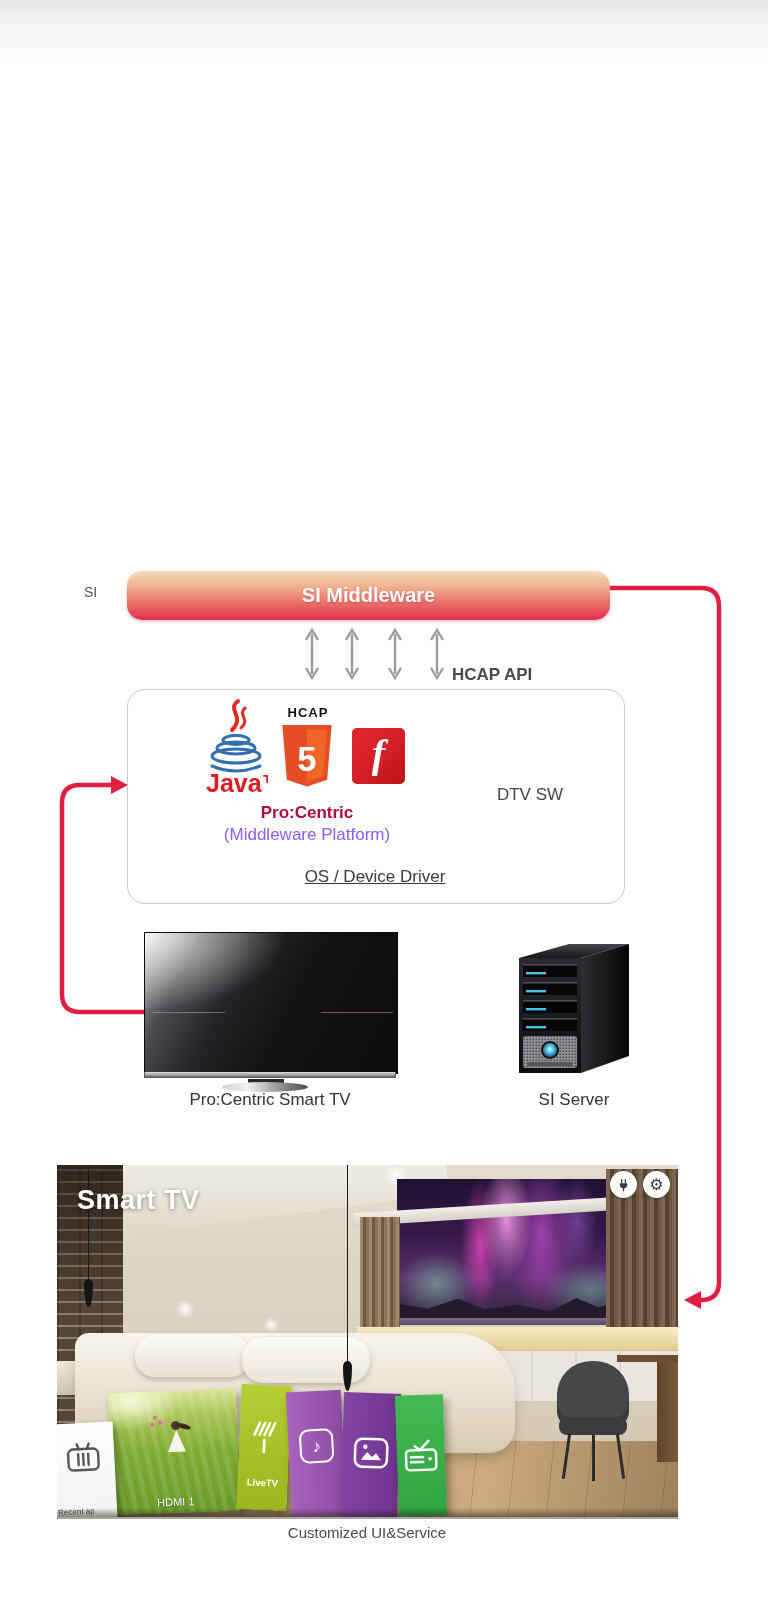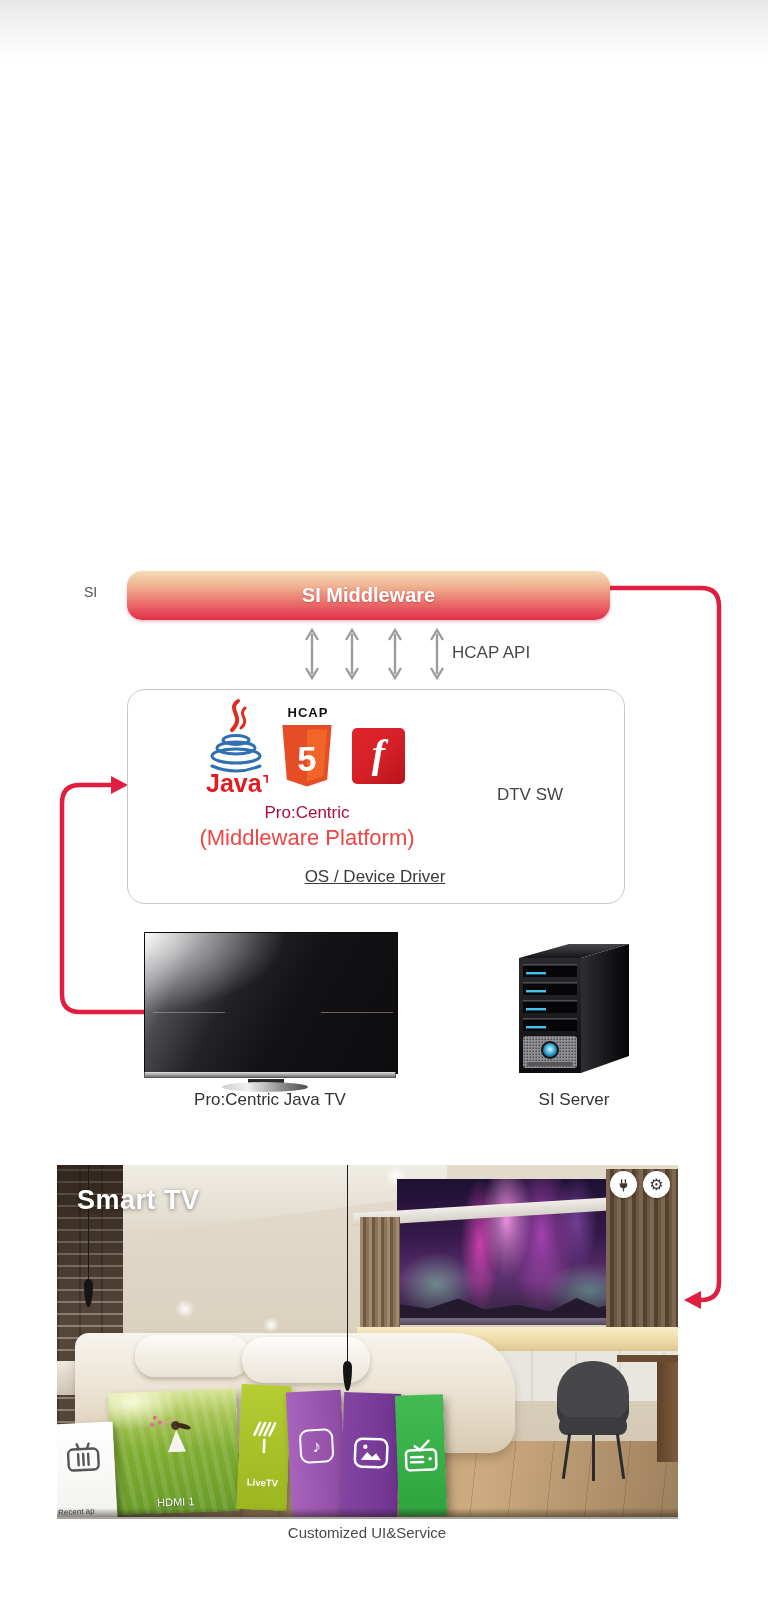--- a/index.html
+++ b/index.html
@@ -10,31 +10,31 @@
   
   svg.overlay{left:0;top:0;width:768px;height:1606px;pointer-events:none;}
   
   .si-label{left:84px;top:584px;font-size:14px;color:#555;}
   
   .banner{left:127px;top:571px;width:483px;height:49px;border-radius:15px;
     background:linear-gradient(180deg,#f6dcba 0%,#f0b491 30%,#e96a67 68%,#e22e4b 100%);
     box-shadow:0 2px 3px rgba(180,30,60,.25);
     display:flex;align-items:center;justify-content:center;}
   .banner span{color:#fff;font-size:20px;font-weight:bold;text-shadow:0 1px 2px rgba(150,20,40,.35);}
-  .hcap{left:452px;top:643px;font-size:17px;color:#4a4a4a;}
+  .hcap{left:452px;top:665px;font-size:17px;color:#4a4a4a;font-weight:bold;}
   
   .dtv-box{left:127px;top:689px;width:496px;height:213px;border:1px solid #c8c8c8;border-radius:18px;background:#fff;}
   .html-word{left:281px;top:705px;width:54px;text-align:center;font-size:13px;font-weight:800;letter-spacing:1px;color:#111;}
   .flash{left:352px;top:728px;width:53px;height:56px;border-radius:5px;
     background:linear-gradient(135deg,#e0262e 0%,#d41f26 55%,#b8131b 100%);
     display:flex;align-items:center;justify-content:center;}
   .flash span{color:#fff;font-family:"Liberation Serif",serif;font-style:italic;font-weight:bold;font-size:40px;line-height:1;margin-top:-4px;}
   .dtv-sw{left:480px;top:785px;width:100px;text-align:center;font-size:17px;color:#444;}
-  .procentric{left:207px;top:803px;width:200px;text-align:center;font-size:17px;font-weight:normal;color:#b00b3c;}
-  .middleware{left:190px;top:825px;width:234px;text-align:center;font-size:22px;color:#ef4444;}
+  .procentric{left:207px;top:803px;width:200px;text-align:center;font-size:17px;font-weight:bold;color:#b00b3c;}
+  .middleware{left:190px;top:825px;width:234px;text-align:center;font-size:17px;color:#8b5cf6;}
   .os-driver{left:275px;top:867px;width:200px;text-align:center;font-size:17px;color:#3a3a3a;text-decoration:underline;}
   
   .tv{left:144px;top:932px;width:252px;height:160px;}
   .tv-screen{position:absolute;left:0;top:0;width:252px;height:140px;
     background:linear-gradient(118deg,#dcdcdc 0%,#97979b 6%,#4c4c50 18%,#232327 36%,#121214 58%,#0d0d0f 100%);
     border:1px solid #0b0b0d;}
   .tv-shine{position:absolute;left:0;top:0;width:160px;height:90px;
     background:radial-gradient(ellipse at 0% 0%,rgba(255,255,255,.8) 0%,rgba(255,255,255,0) 62%);}
   .tv-refl-l{position:absolute;left:8px;top:79px;width:72px;height:1px;background:rgba(190,190,190,.45);}
   .tv-refl-r{position:absolute;left:176px;top:79px;width:72px;height:1px;background:rgba(225,170,150,.5);}
@@ -222,21 +222,21 @@
 <div class="abs tv">
   <div class="tv-screen">
     <div class="tv-shine"></div>
     <div class="tv-refl-l"></div>
     <div class="tv-refl-r"></div>
   </div>
   <div class="tv-bezel"></div>
   <div class="tv-neck"></div>
   <div class="tv-base"></div>
 </div>
-<div class="abs tv-label">Pro:Centric Java TV</div>
+<div class="abs tv-label">Pro:Centric Smart TV</div>
 
 <svg class="abs server" viewBox="0 0 114 134">
   <defs>
     <linearGradient id="srvFront" x1="0" y1="0" x2="0" y2="1">
       <stop offset="0" stop-color="#2a2a2e"></stop>
         <stop offset="1" stop-color="#0e0e10"></stop>
     </linearGradient>
     <linearGradient id="srvSide" x1="0" y1="0" x2="1" y2="0">
       <stop offset="0" stop-color="#2e2e32"></stop>
         <stop offset="1" stop-color="#060608"></stop>

